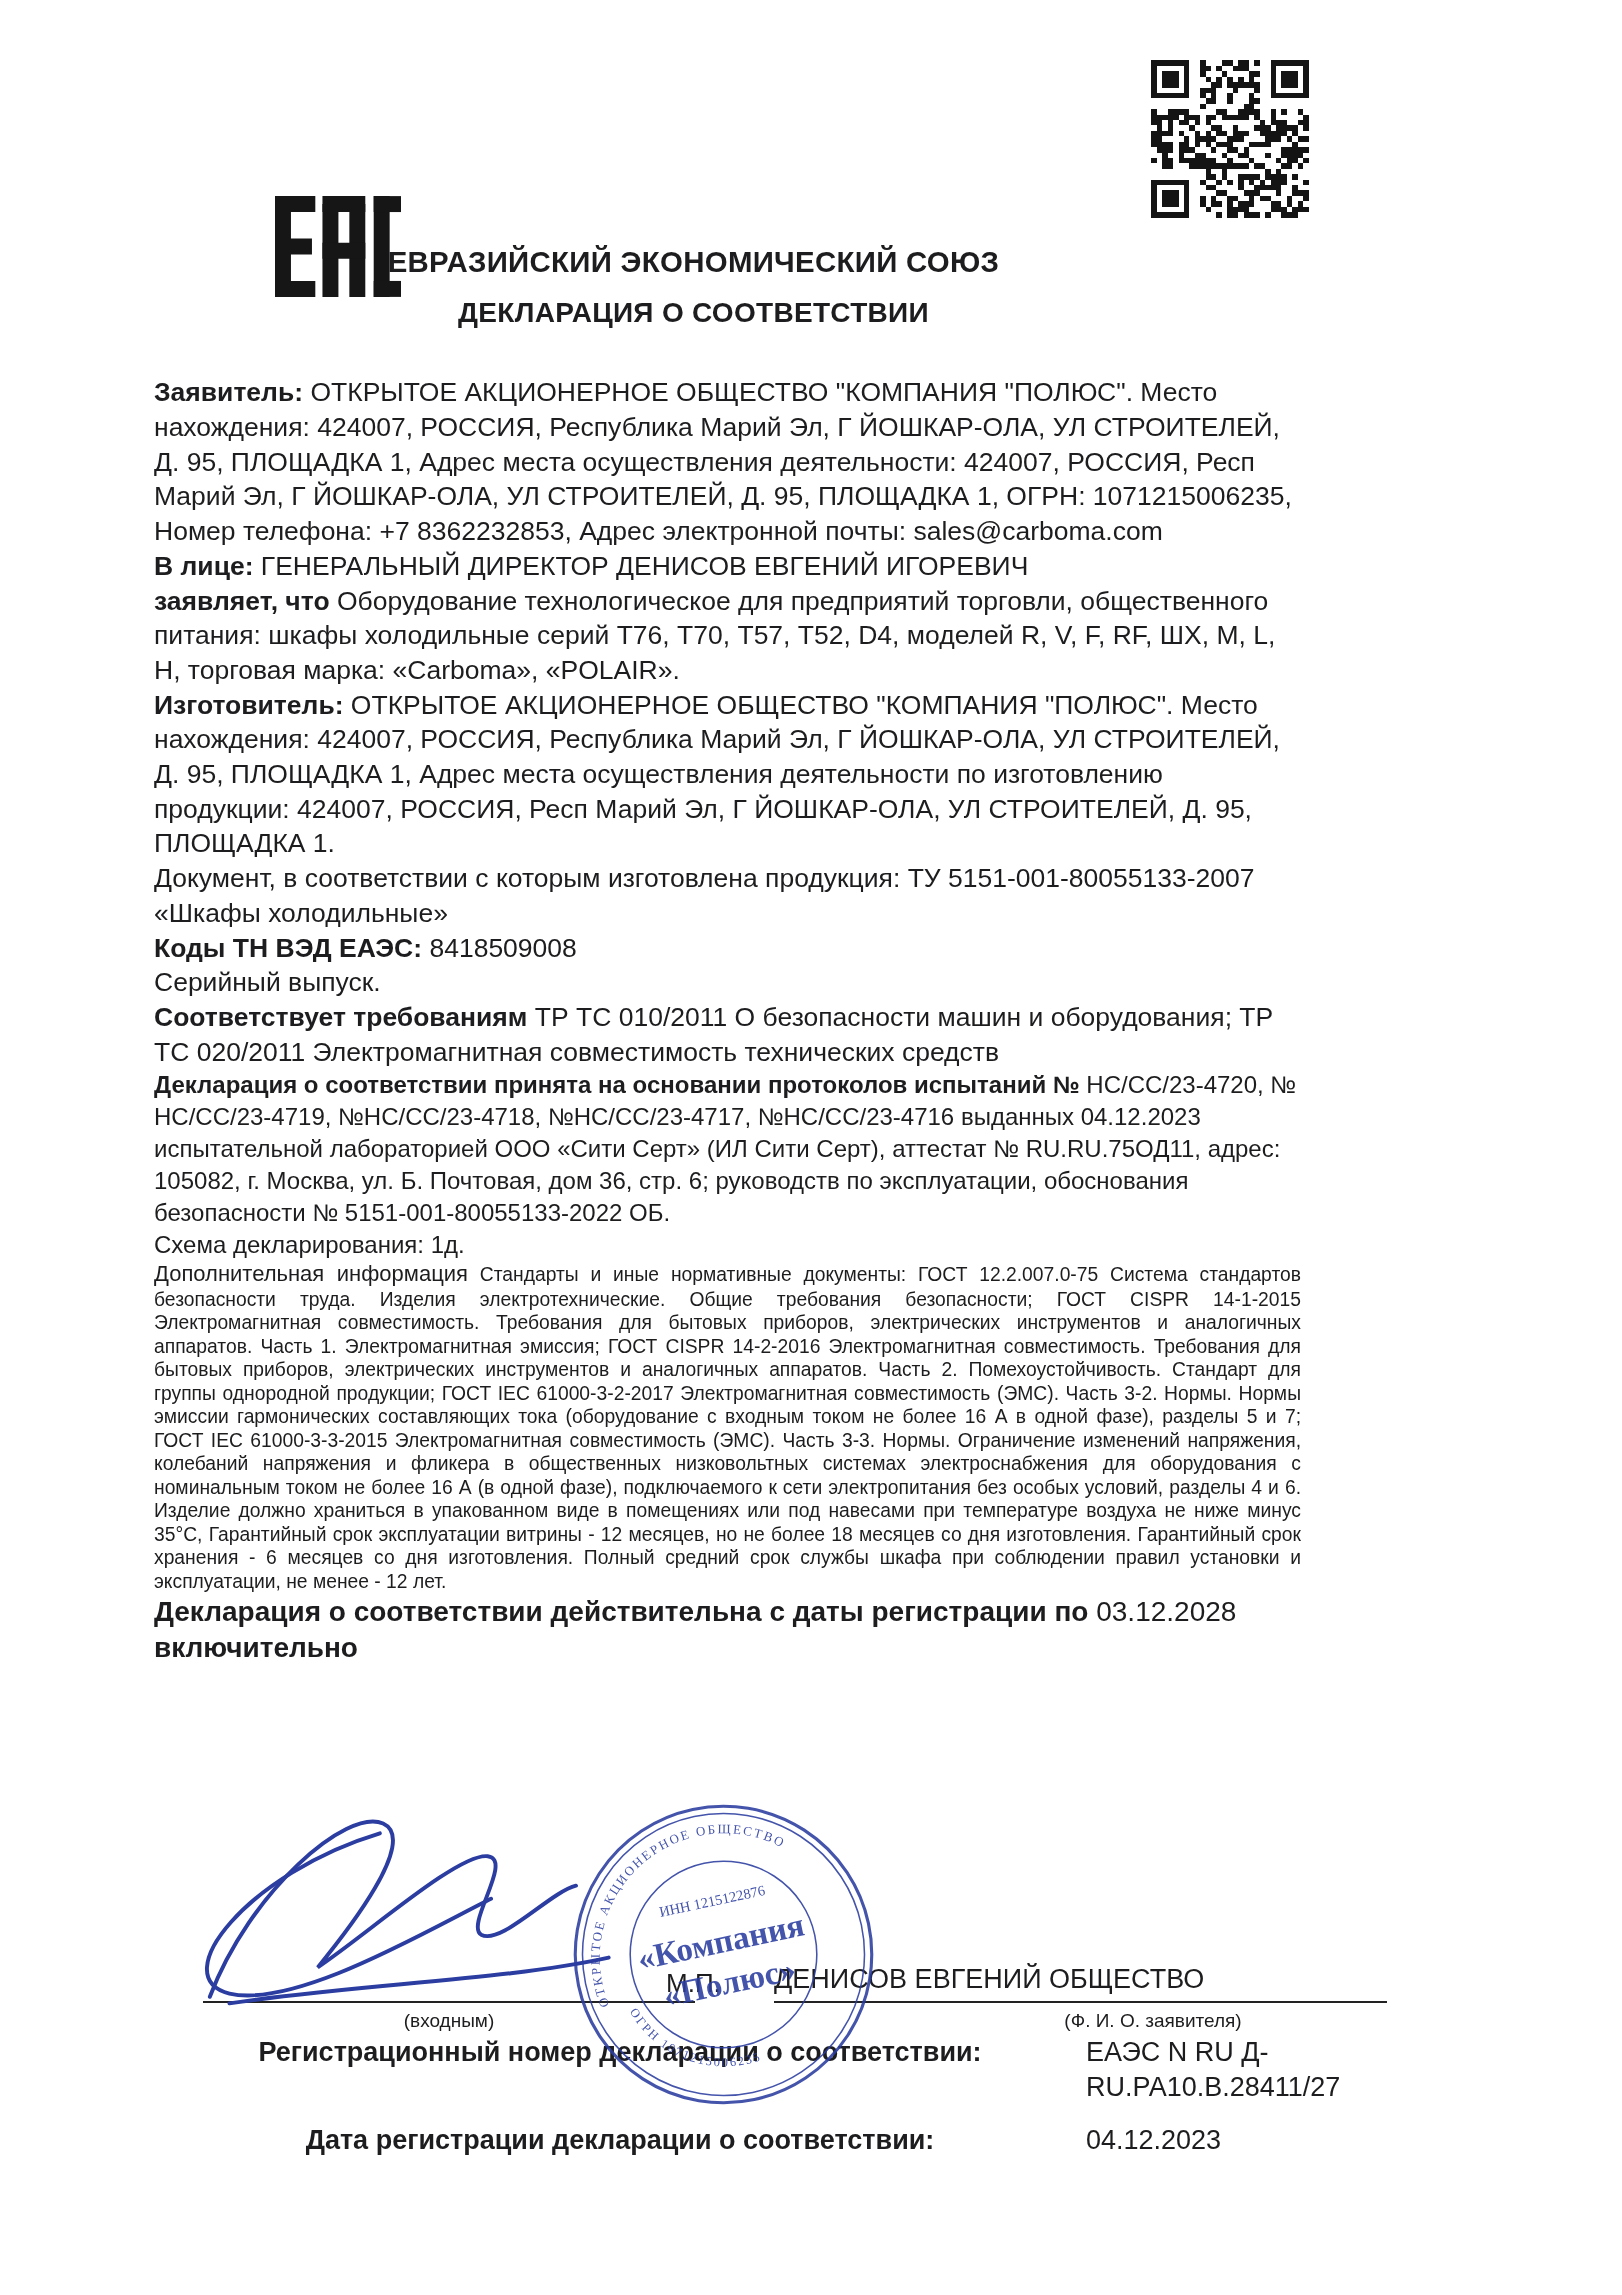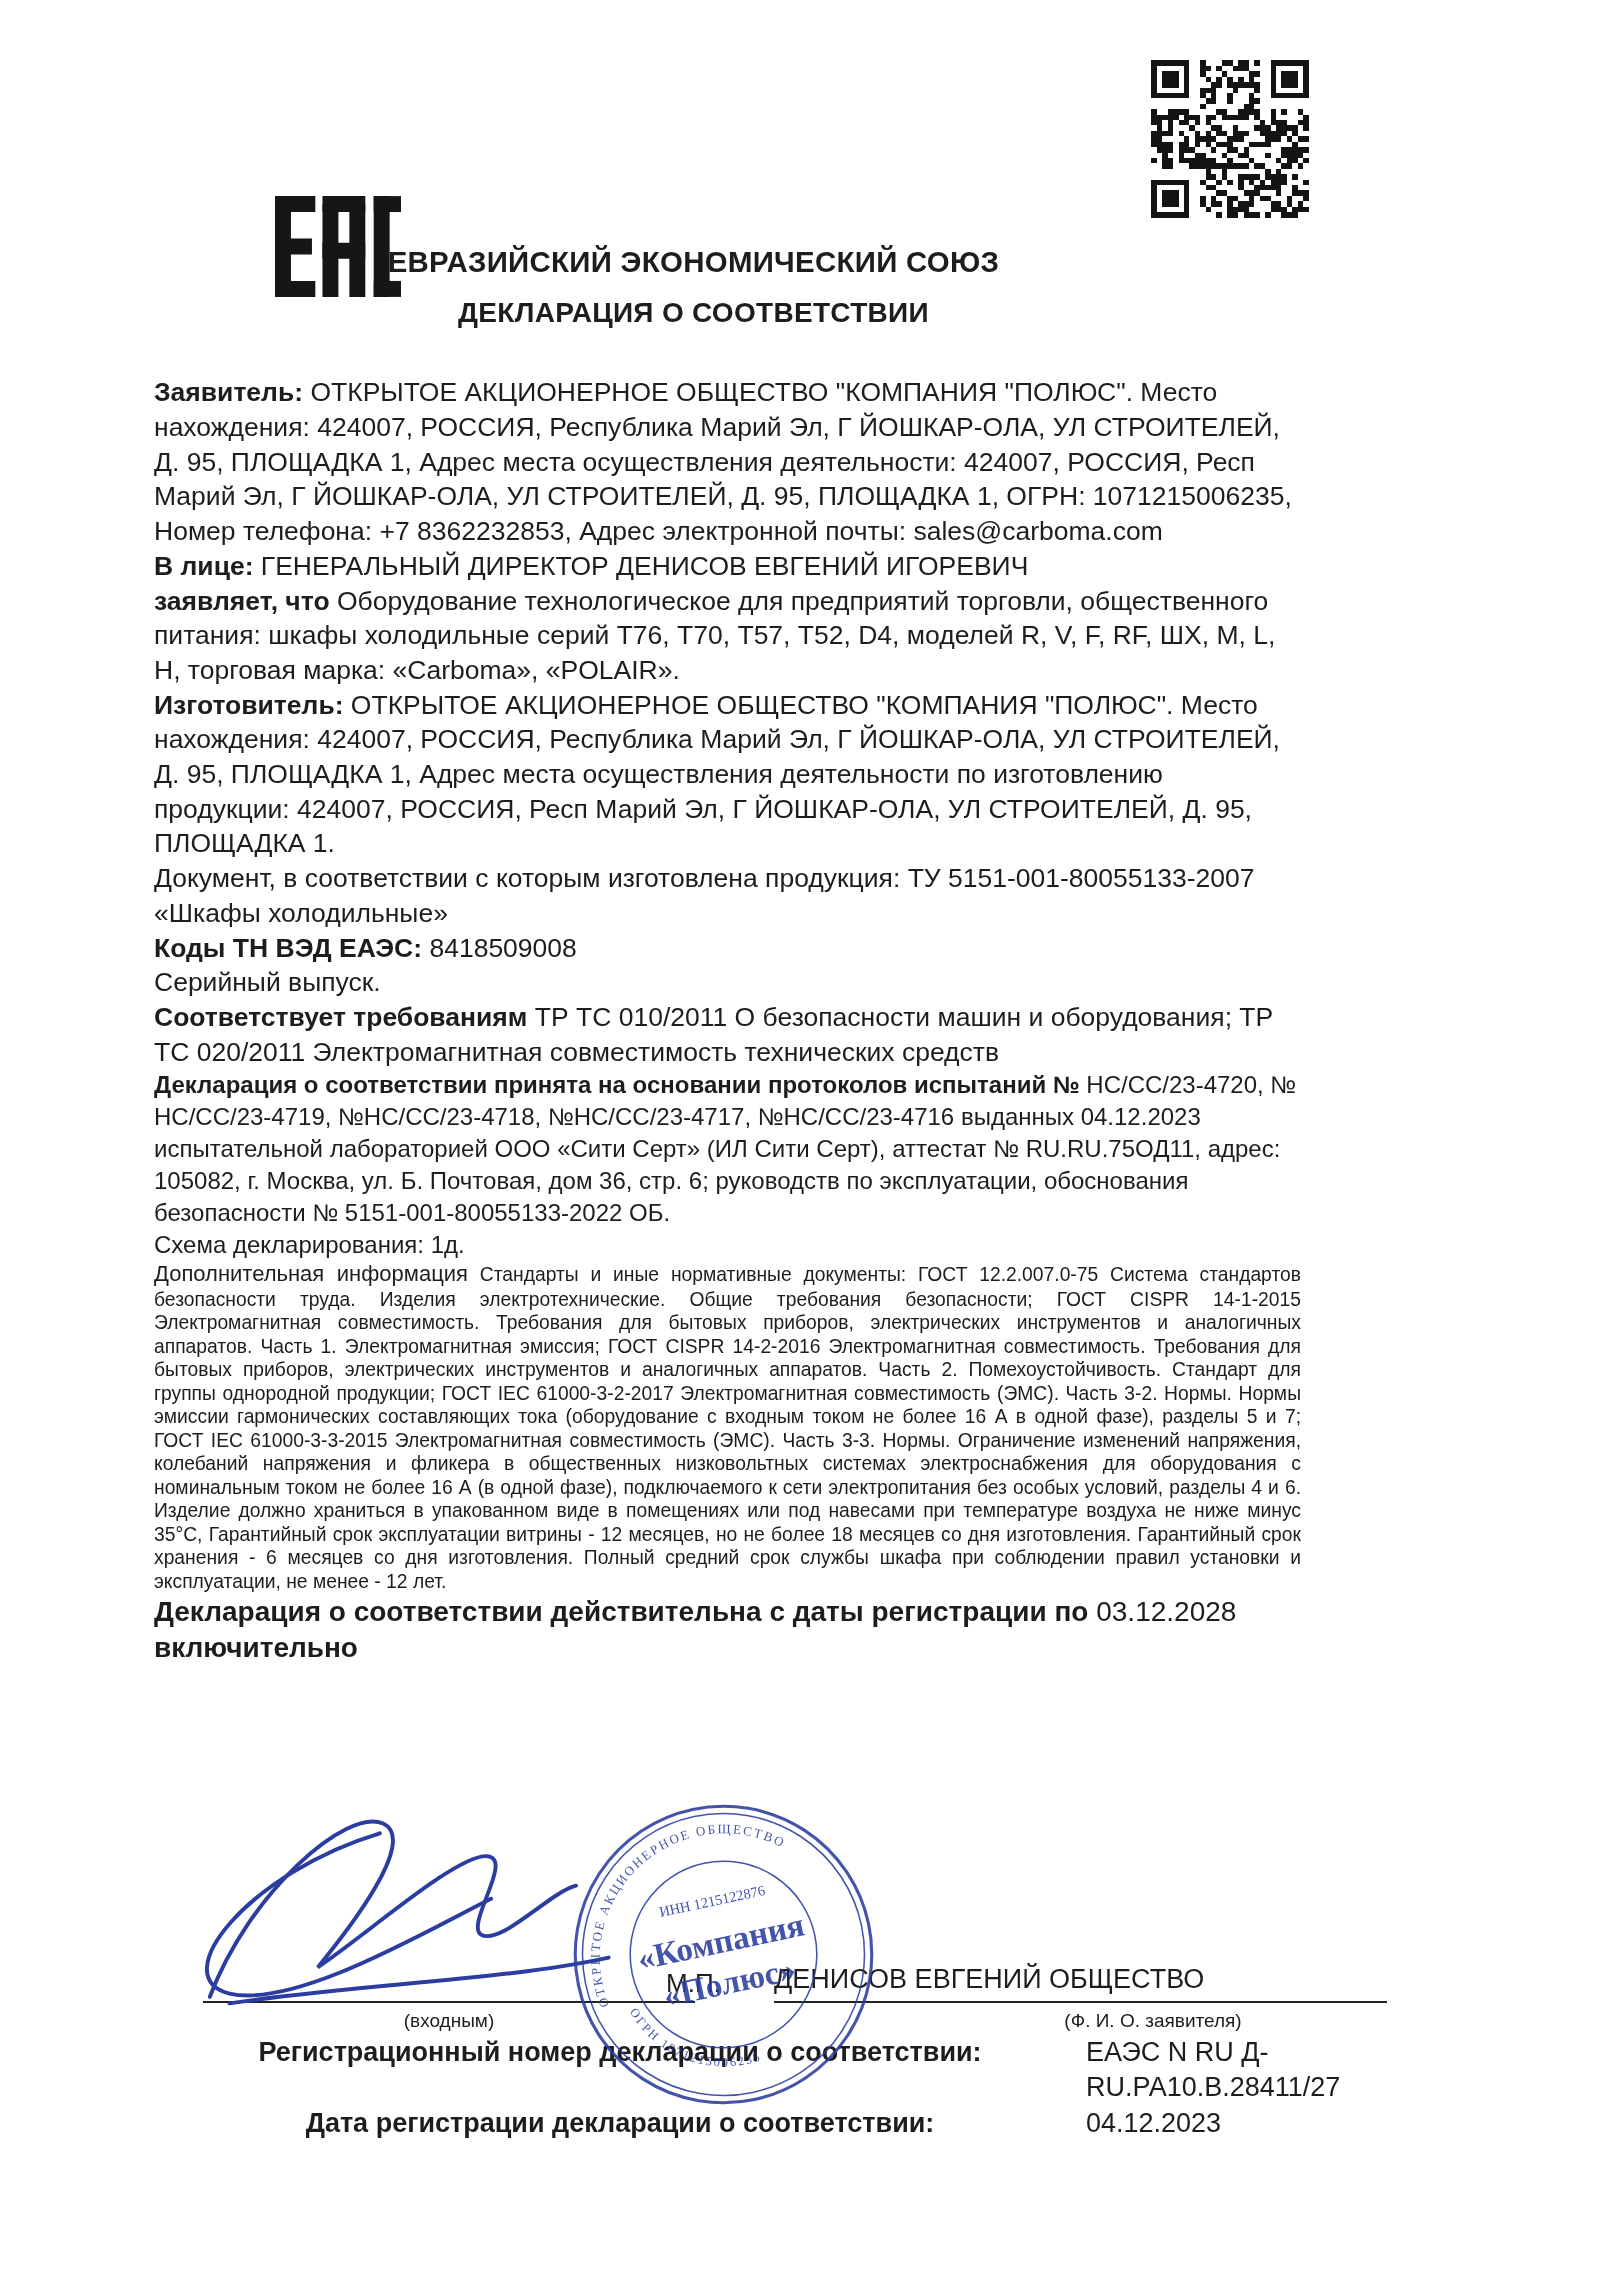--- a/index.html
+++ b/index.html
@@ -53,21 +53,21 @@
   .fio { position: absolute; left: 620px; top: 296px; font-size: 27px; }
   .line { position: absolute; top: 335px; border-top: 2px solid #222; }
   .line-sign { left: 49px;  width: 492px; }
   .line-fio  { left: 620px; width: 758px; }
   .cap { position: absolute; top: 343px; font-size: 19px; text-align: center; }
   .cap-sign { left: 49px;  width: 492px; }
   .cap-fio  { left: 620px; width: 758px; }
 
   .reg-row { display: flex; align-items: baseline; font-size: 27px; }
   .row-number { margin-top: 11.8px; }
-  .row-date   { margin-top: 0; }
+  .row-date   { margin-top: 17px; }
   .reg-label { flex: 0 0 932px; font-weight: 700; text-align: center; }
 </style>
 </head>
 <body>
 
 <div class="page">
 
   <svg class="qr" viewBox="-1 -1 31 31" shape-rendering="crispEdges">
     <rect x="-1" y="-1" width="31" height="31" fill="#fff"></rect>
     <path fill="#141414" fill-rule="evenodd" d="M0 0h7v7H0zM1 1h5v5H1zM2 2h3v3H2zM22 0h7v7h-7zM23 1h5v5h-5zM24 2h3v3h-3zM0 22h7v7H0zM1 23h5v5H1zM2 24h3v3H2z"></path>

